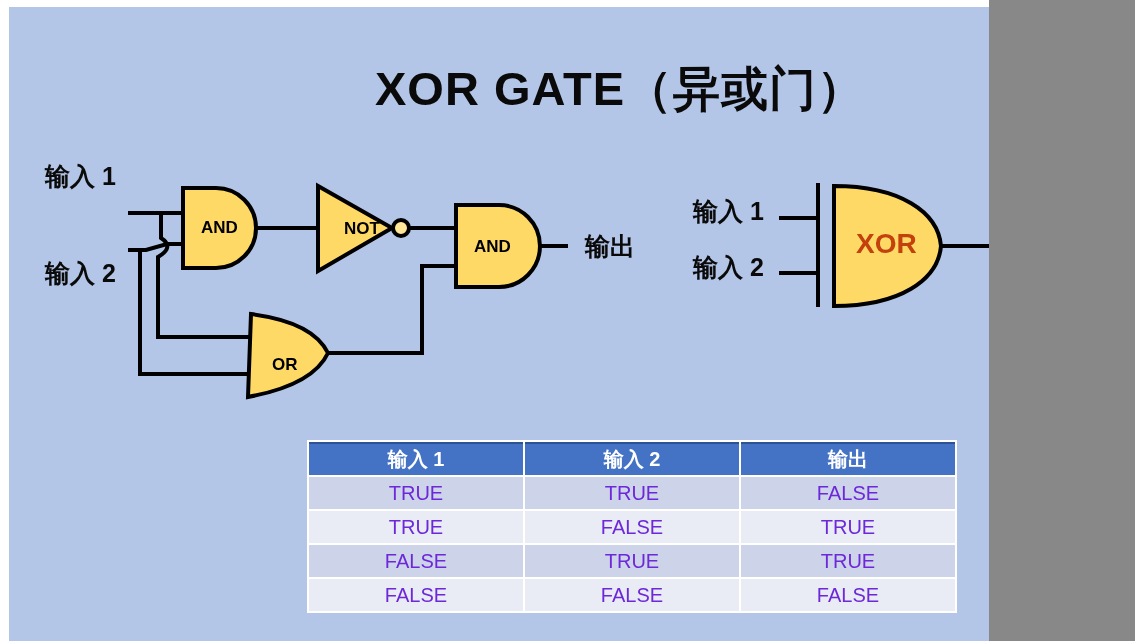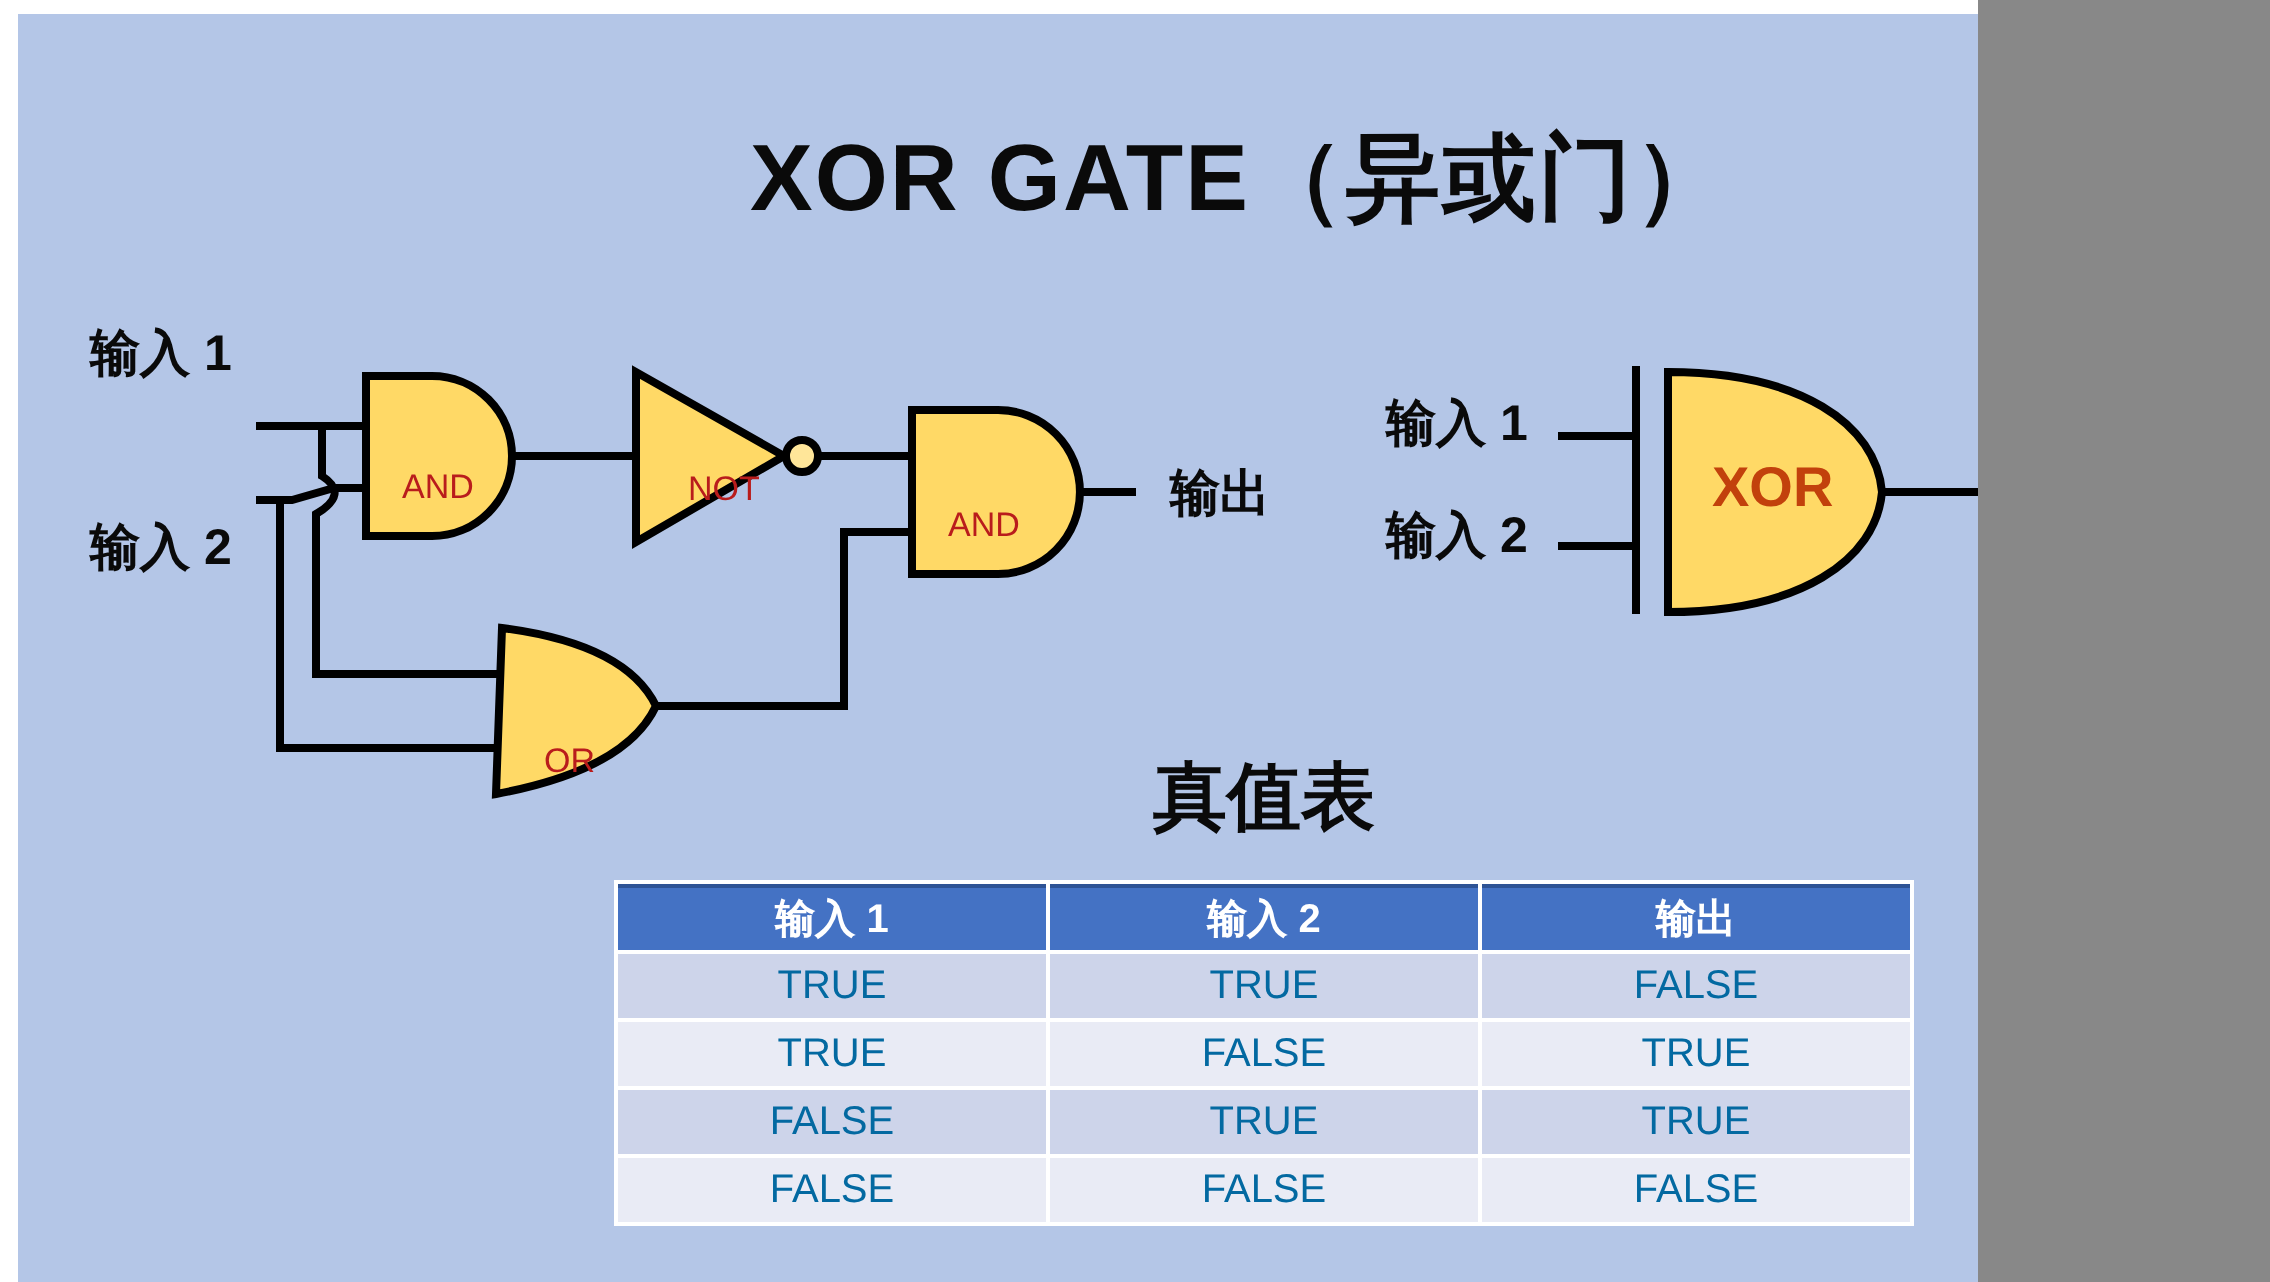--- a/index.html
+++ b/index.html
@@ -7,21 +7,21 @@
     position:relative;width:989px;height:641px;background:#ffffff;overflow:hidden;
     font-family:"Liberation Sans","DejaVu Sans",sans-serif;
   }
   #canvas{position:absolute;left:9px;top:7px;right:0;bottom:0;background:var(--background,#b4c6e7);}
   .abs{position:absolute;}
   #page-title{
     left:375px;top:58px;font-size:47px;font-weight:bold;color:#0a0a0a;
     letter-spacing:1px;white-space:nowrap;
   }
   .io-label{font-size:25px;font-weight:bold;color:#0a0a0a;white-space:nowrap;}
-  .gate-label{font-size:17px;font-weight:400;color:#b91c1c;white-space:nowrap;margin-top:16px;}
+  .gate-label{font-size:17px;font-weight:700;color:#000000;white-space:nowrap;}
   #xor-label{font-size:28px;font-weight:600;color:#c2410c;}
   #circuit-svg{position:absolute;left:0;top:0;}
   .wire{fill:none;stroke:#000;stroke-width:4;}
   .gate{fill:var(--gate-fill,#ffd966);stroke:#000;stroke-width:4;}
   .bubble{fill:var(--bubble-fill,#ffe699);stroke:#000;stroke-width:4;}
   #tt-title{
     left:307px;top:374px;width:650px;text-align:center;
     font-size:37px;font-weight:bold;color:#0a0a0a;
   }
   #truth-table{
@@ -30,21 +30,21 @@
     background:#ffffff;padding:2px;box-sizing:border-box;
   }
   .tt-header{
     background:var(--table-header-bg,#4472c4);color:var(--table-header-text,#ffffff);
     height:31px;border-top:2px solid #2e5395;
     display:flex;align-items:center;justify-content:center;
     font-size:20px;font-weight:bold;
   }
   .tt-cell{
     height:32px;display:flex;align-items:center;justify-content:center;
-    font-size:20px;color:#0369a1;
+    font-size:20px;color:#6d28d9;
   }
   .row-odd{background:var(--row-odd,#cdd4ea);}
   .row-even{background:var(--row-even,#e9ebf5);}
 </style>
 </head>
 <body>
 
 <div id="stage">
   <div id="canvas"></div>
 
@@ -80,21 +80,20 @@
   <div class="abs gate-label" style="left:201px;top:218px;">AND</div>
   <div class="abs gate-label" style="left:344px;top:219px;">NOT</div>
   <div class="abs gate-label" style="left:474px;top:237px;">AND</div>
   <div class="abs gate-label" style="left:272px;top:355px;">OR</div>
 
   <div class="abs io-label" style="left:693px;top:195px;">输入 1</div>
   <div class="abs io-label" style="left:693px;top:251px;">输入 2</div>
   <div id="xor-label" class="abs" style="left:856px;top:228px;">XOR</div>
   <div class="abs io-label" style="left:1017px;top:230px;">输出</div>
 
-  <div id="tt-title" class="abs">真值表</div>
   <div id="truth-table" class="abs">
     <div class="tt-header">输入 1</div>
     <div class="tt-header">输入 2</div>
     <div class="tt-header">输出</div>
 
     <div class="tt-cell row-odd">TRUE</div>
     <div class="tt-cell row-odd">TRUE</div>
     <div class="tt-cell row-odd">FALSE</div>
 
     <div class="tt-cell row-even">TRUE</div>

